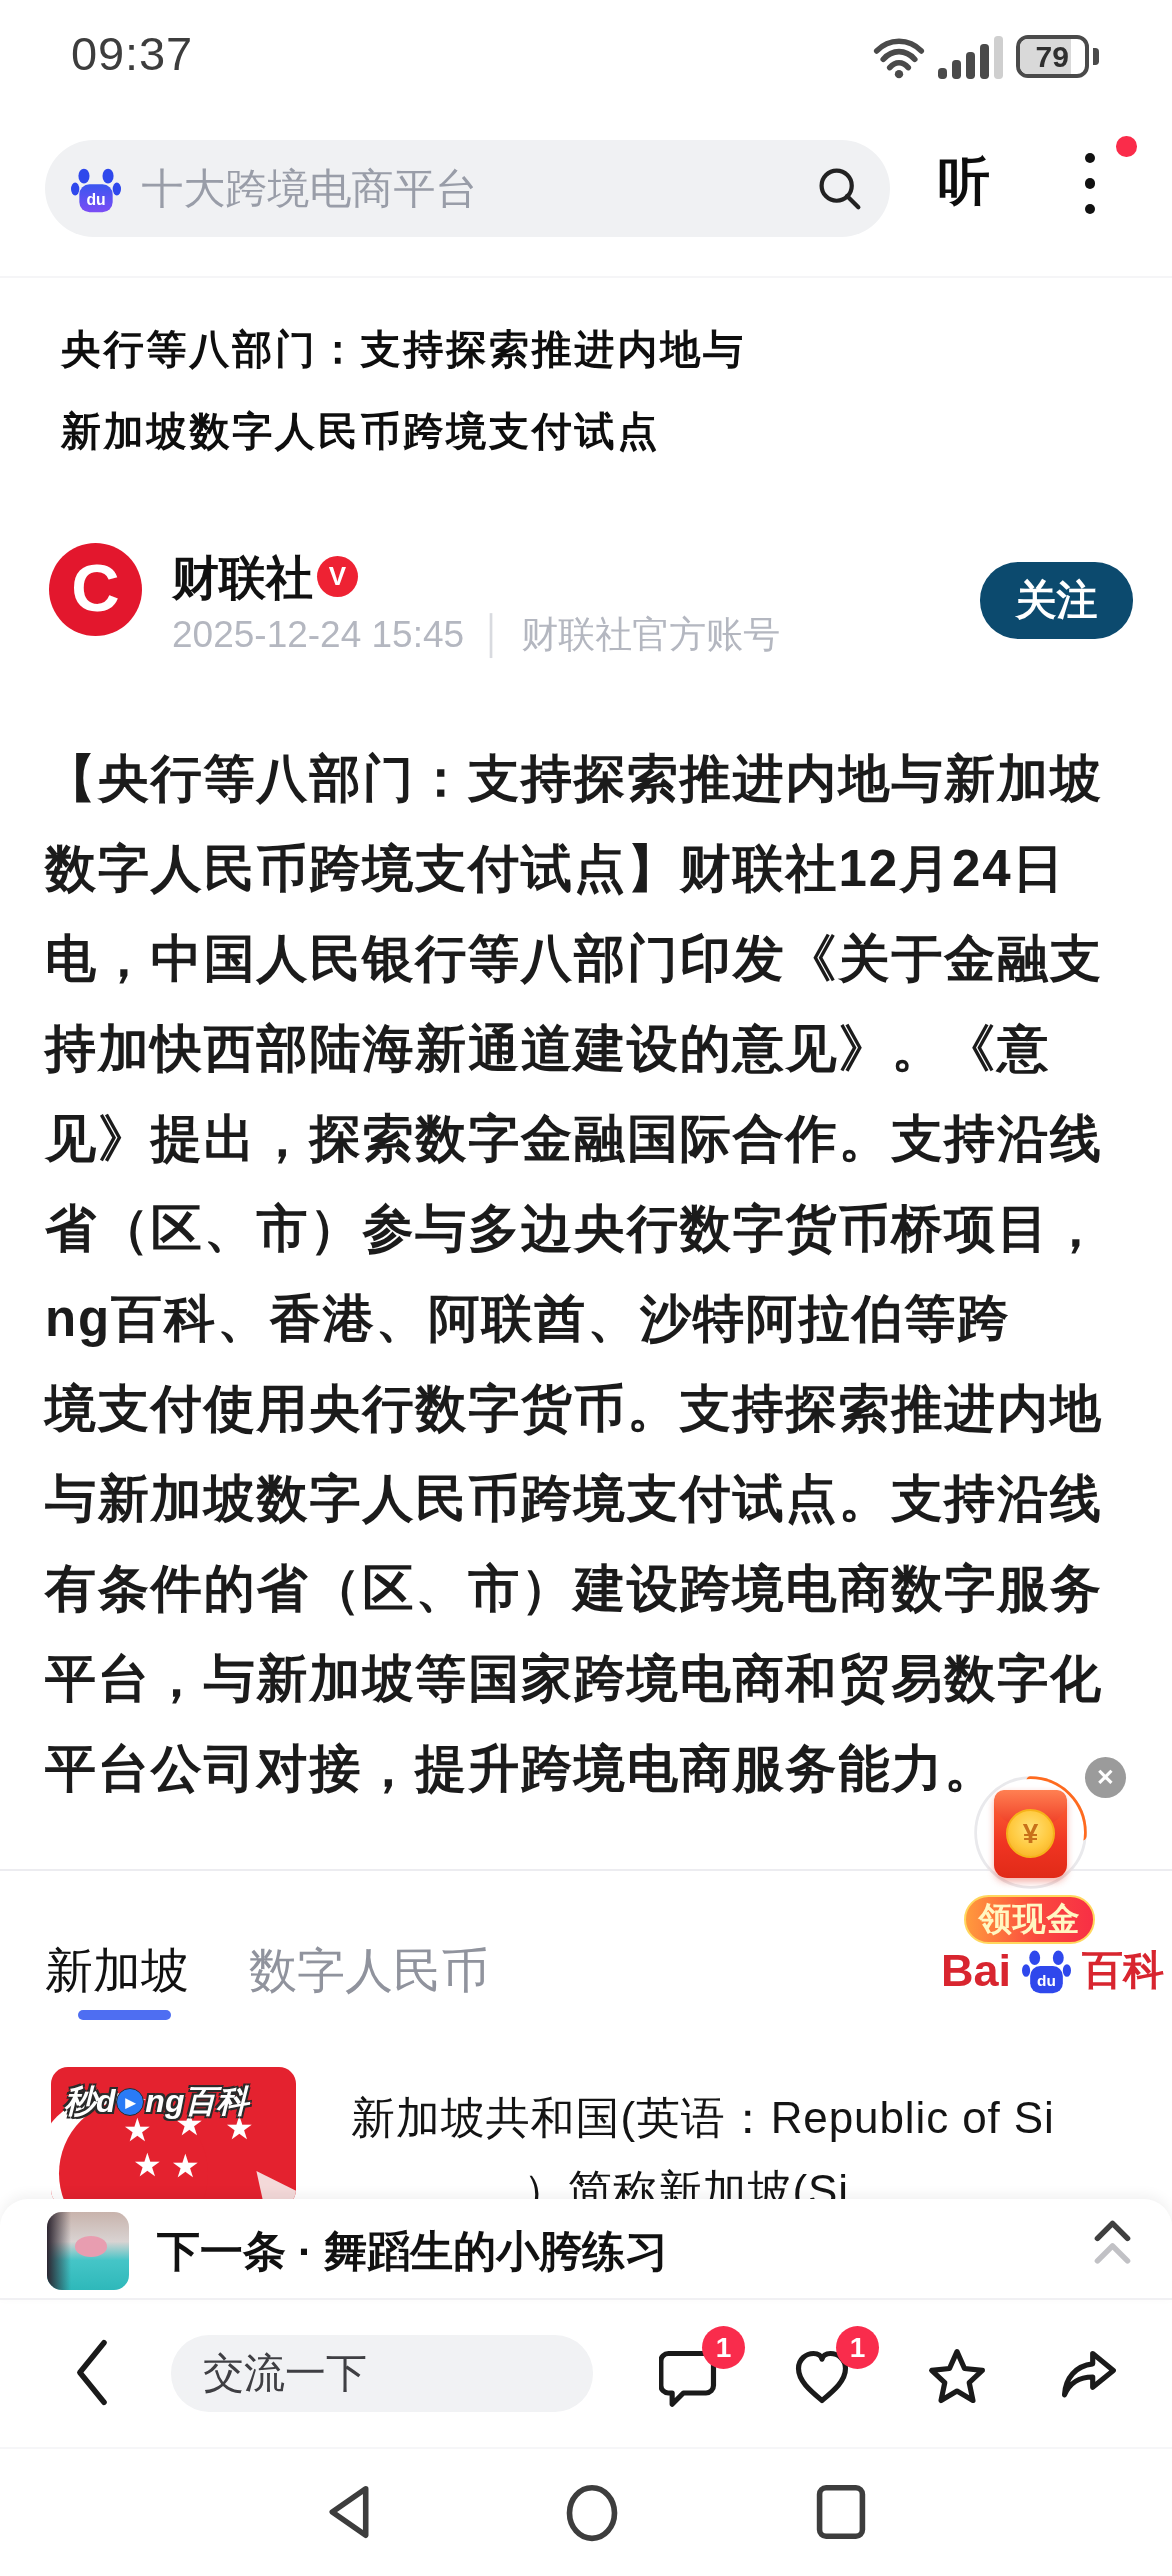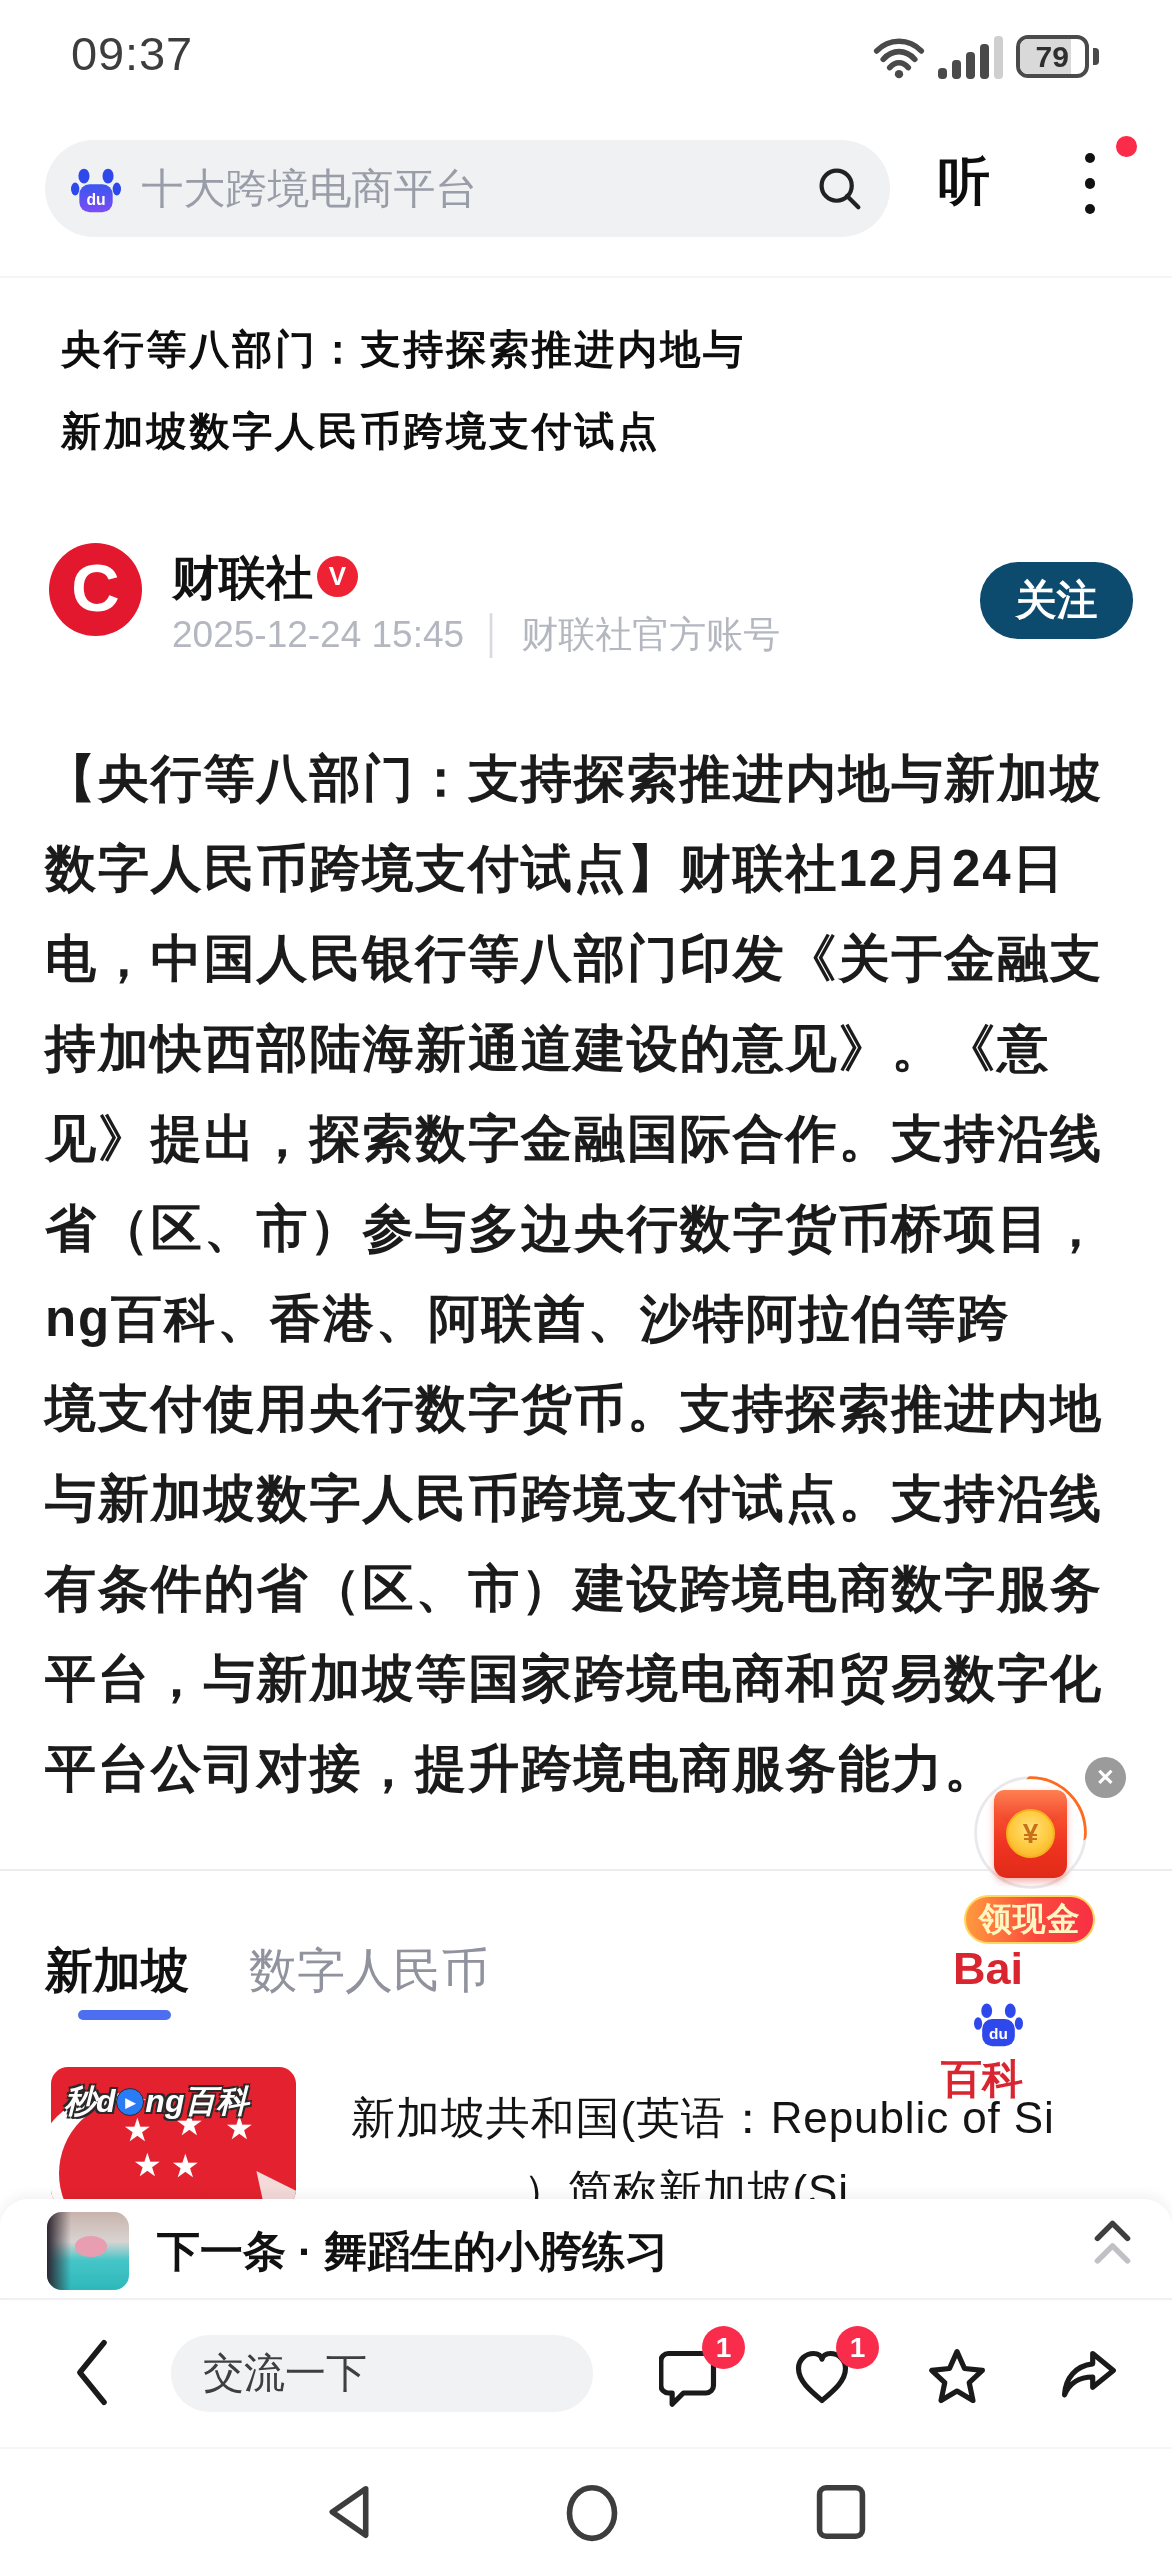--- a/index.html
+++ b/index.html
@@ -67,27 +67,27 @@
                     background:linear-gradient(180deg,#ff8052,#ee3a24);
                     border-radius:13px 13px 55% 55%/13px 13px 90% 90%; }
   .coin { position:absolute; left:1006px; top:1809px; width:49px; height:49px; border-radius:50%;
           background:radial-gradient(circle at 50% 40%, #ffe27a 0%, #ffc93e 55%, #f2a71e 100%);
           border:2.8px solid #f6b21a; display:flex; align-items:center; justify-content:center; }
   .coin::before { content:"¥"; color:#c9711a; font-size:28px; font-weight:bold; }
   .claim-pill { position:absolute; left:964px; top:1895px; width:131px; height:49px; border-radius:25px;
                 background:linear-gradient(90deg,#ff9a3d 0%,#fa4a3e 55%,#f82f45 100%);
                 border:2.8px solid #ffd75e; color:#fff7c2; font-size:33px; font-weight:bold;
                 display:flex; align-items:center; justify-content:center; letter-spacing:0.9px; }
-  .baike-logo { position:absolute; left:941px; top:1943px; display:flex; align-items:flex-end; gap:4px;flex-direction:column; }
+  .baike-logo { position:absolute; left:941px; top:1943px; display:flex; align-items:center; gap:11px; }
   .baike-logo .bai { color:#d8252f; font-size:45px; font-weight:bold; }
   .baike-logo .suffix { color:#d8252f; font-size:41px; font-weight:bold; }
 
   
   .tabs { position:absolute; left:45px; top:1939px; display:flex; gap:60px; align-items:flex-start; }
-  .tab-active { font-size:48px; font-weight:bold; color:#111; }
+  .tab-active { font-size:48px; font-weight:normal; color:#111; }
   .tab-inactive { font-size:48px; color:#90939d; }
   .tab-underline { position:absolute; left:78px; top:2010px; width:93px; height:10.3px; border-radius:5.6px; background:#4e6ef2; }
 
   
   .flag-thumb { position:absolute; left:51px; top:2067px; width:245px; height:140px; border-radius:17px;
                 background:#e4222f; overflow:hidden; }
   .flag-thumb .crescent1 { position:absolute; left:-17px; top:26px; width:159px; height:159px; border-radius:50%; background:#ffffff; }
   .flag-thumb .crescent2 { position:absolute; left:7.5px; top:32px; width:149px; height:149px; border-radius:50%; background:#e4222f; }
   .flag-star { position:absolute; color:#fff; font-size:32px; line-height:1; }
   .flag-star::before { content:"★"; }

